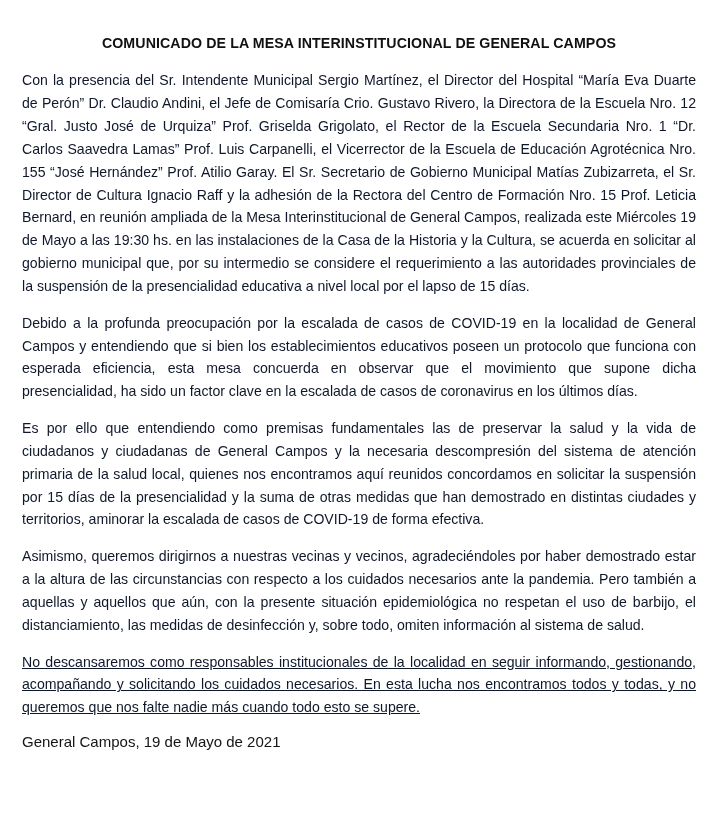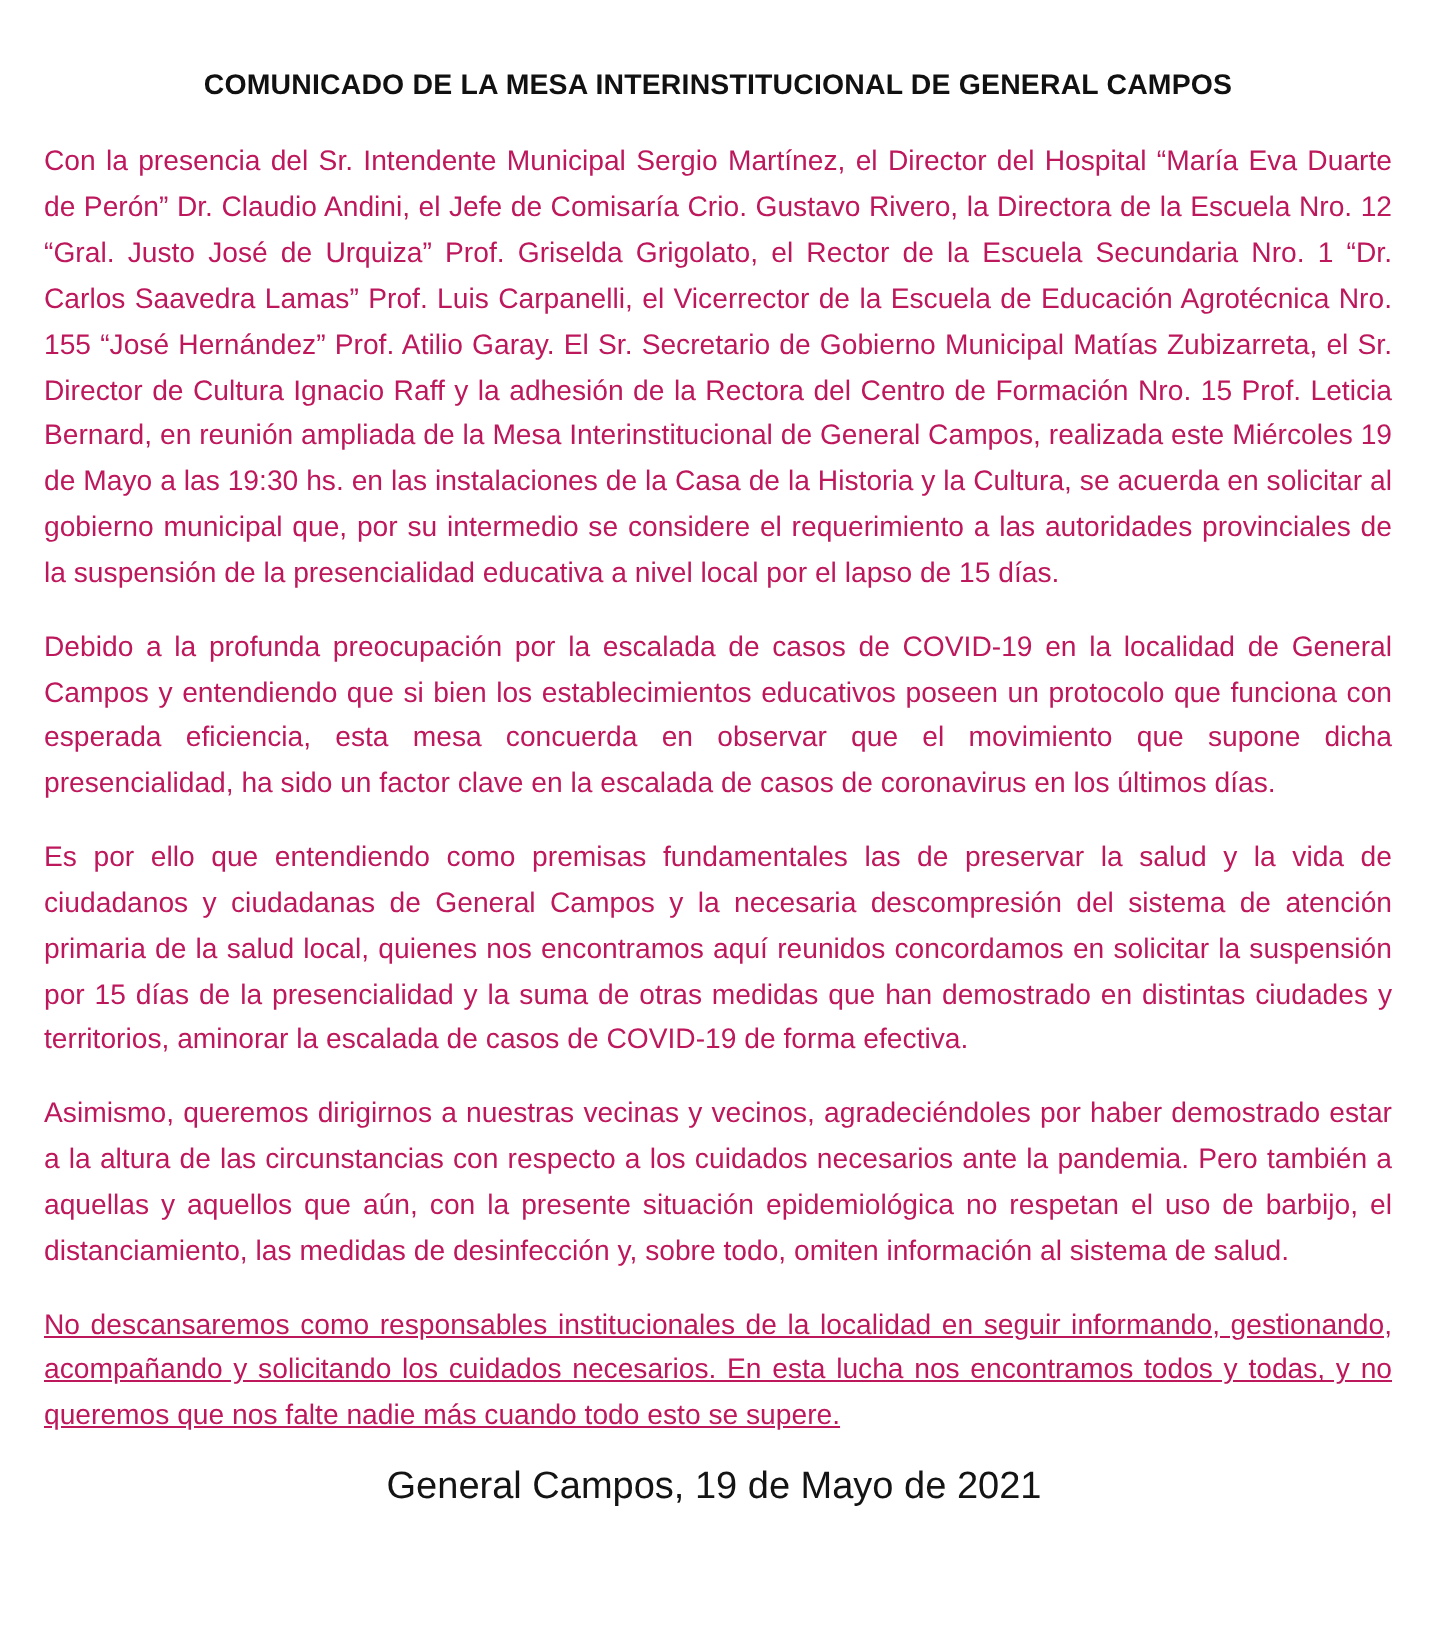--- a/index.html
+++ b/index.html
@@ -29,32 +29,32 @@
     letter-spacing: 0.1px;
     color: #111111;
     margin: 4px 0 17px 0;
     line-height: 1.3;
   }
   .body-text {
     font-size: 14.1px;
     line-height: 1.62;
     text-align: justify;
     text-justify: inter-word;
-    color: #be185d;
+    color: #0f172a;
     margin: 0 0 14px 0;
     hyphens: none;
   }
   .body-text:last-of-type {
     margin-bottom: 0;
     text-decoration: underline;
   }
   .signature {
     margin-top: 14px;
-    text-align: center;
-    font-size: 19px;
+    text-align: left;
+    font-size: 15px;
     color: #141414;
     padding-right: 4px;
   }
 </style>
 </head>
 <body>
 
 <div class="page">
 
   <h1 class="doc-title">COMUNICADO DE LA MESA INTERINSTITUCIONAL DE GENERAL CAMPOS</h1>

